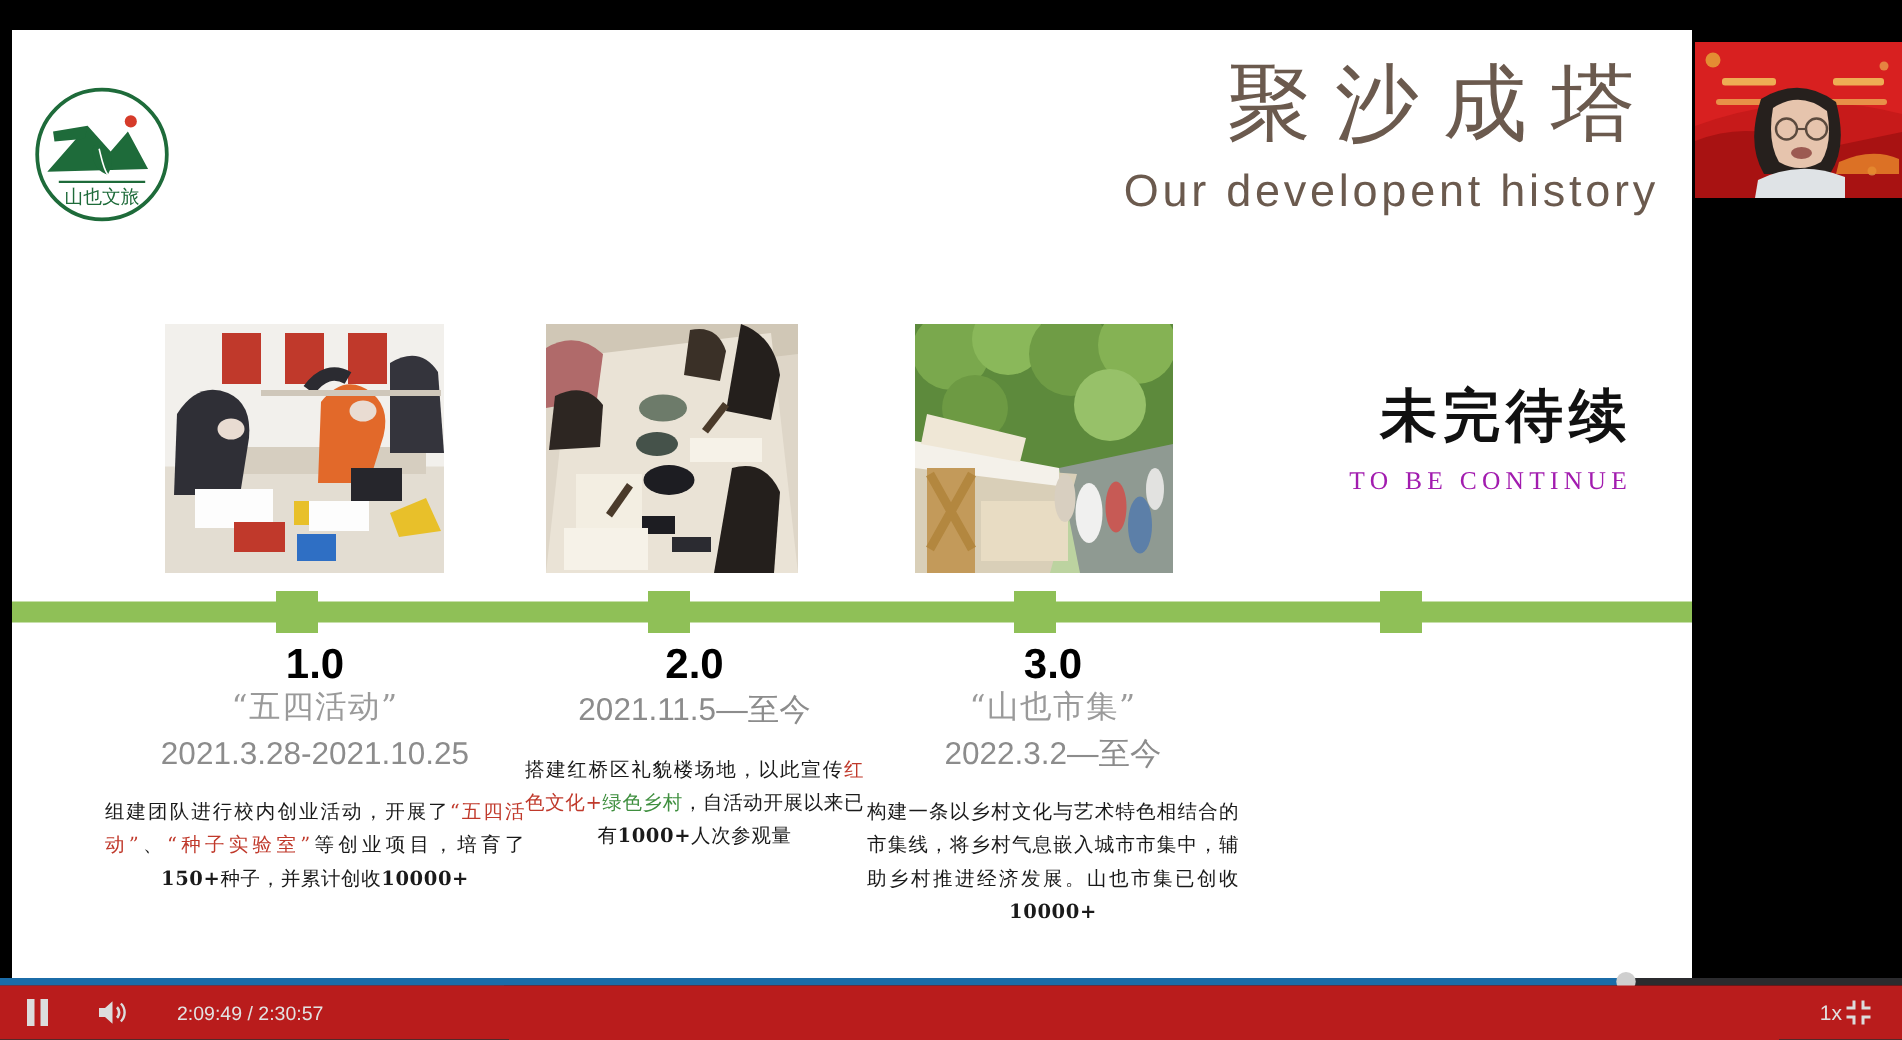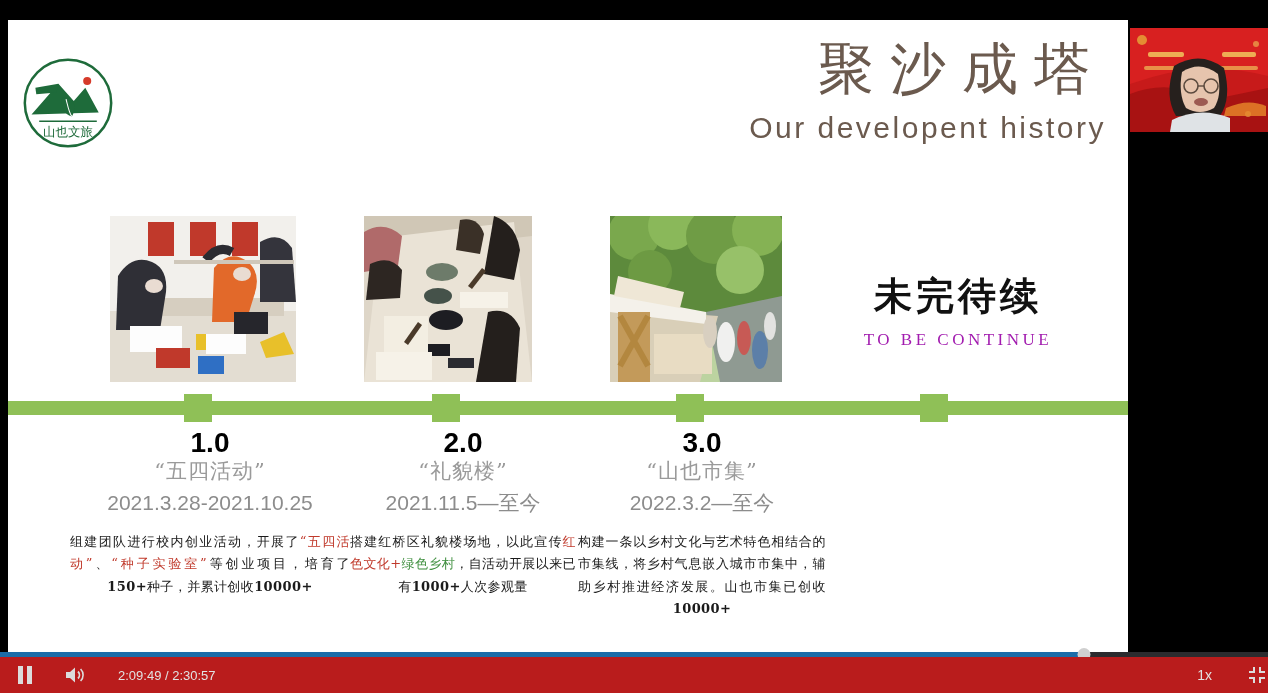--- a/index.html
+++ b/index.html
@@ -37,21 +37,21 @@
 
   
   .photo { position: absolute; top: 196px; width: 174px; height: 166px;
            background: #d8d8d8; overflow: hidden; }
   .photo.p1 { left: 102px; width: 186px; }
   .photo.p2 { left: 356px; width: 168px; }
   .photo.p3 { left: 602px; width: 172px; }
   .photo svg { display: block; width: 100%; height: 100%; }
 
   
-  .tbc { position: absolute; left: 820px; top: 232px; width: 260px; text-align: center; margin-top: 19px; }
+  .tbc { position: absolute; left: 820px; top: 232px; width: 260px; text-align: right; }
   .tbc-cn {
     font-family: "DejaVu Serif", "Liberation Serif", serif;
     font-size: 38px; font-weight: bold; letter-spacing: 4px; color: #111;
     white-space: nowrap;
   }
   .tbc-en {
     font-family: "Liberation Serif", serif;
     font-size: 17px; letter-spacing: 3.5px; color: #a21caf; margin-top: 8px;
     white-space: nowrap;
   }
@@ -108,21 +108,21 @@
            background: #2b2b2e; }
   .scrub-buffer { position: absolute; left: 0; top: 0; height: 5px; width: 26.5%;
                   background: #4a4a50; }
   .scrub-fill { position: absolute; left: 0; top: 0; height: 5px; width: 85.5%;
                 background: #1b6ca8; }
   .scrub-knob { position: absolute; top: -4px; left: 85.5%; width: 13px; height: 13px;
                 border-radius: 50%; background: #cfcfcf; transform: translateX(-50%); }
   .ctrl { position: absolute; top: 0; height: 36px; display: flex;
           align-items: center; color: #d8d8d8; }
   .ctrl-left { left: 14px; gap: 28px; }
-  .ctrl-right { right: 0; gap: 34px; }
+  .ctrl-right { right: 18px; }
   .btn { display: flex; align-items: center; justify-content: center;
          width: 22px; height: 22px; cursor: pointer; }
   .time { font-family: "Liberation Sans", sans-serif; font-size: 13px;
           color: #e2e2e2; white-space: nowrap; margin-left: 4px; }
   .speed { font-family: "Liberation Sans", sans-serif; font-size: 14px; color: #e2e2e2; }
 </style>
 </head>
 <body>
 
 <div id="root">
@@ -233,21 +233,20 @@
 
     <div class="col c1">
       <div class="ver">1.0</div>
       <div class="name">“五四活动”</div>
       <div class="date">2021.3.28-2021.10.25</div>
       <div class="body"><span>组建团队进行校内创业活动，开展了</span><span class="red">“五四活动”</span><span>、</span><span class="red">“种子实验室”</span><span>等创业项目，培育了</span><span class="num">150+</span><span>种子，并累计创收</span><span class="num">10000+</span></div>
     </div>
 
     <div class="col c2">
       <div class="ver">2.0</div>
-      <div class="name">“礼貌楼”</div>
       <div class="date">2021.11.5—至今</div>
       <div class="body"><span>搭建红桥区礼貌楼场地，以此宣传</span><span class="red">红色文化</span><span class="red">+</span><span class="green">绿色乡村</span><span>，自活动开展以来已有</span><span class="num">1000+</span><span>人次参观量</span></div>
     </div>
 
     <div class="col c3">
       <div class="ver">3.0</div>
       <div class="name">“山也市集”</div>
       <div class="date">2022.3.2—至今</div>
       <div class="body"><span>构建一条以乡村文化与艺术特色相结合的市集线，将乡村气息嵌入城市市集中，辅助乡村推进经济发展。山也市集已创收</span><span class="num">10000+</span></div>
     </div>

